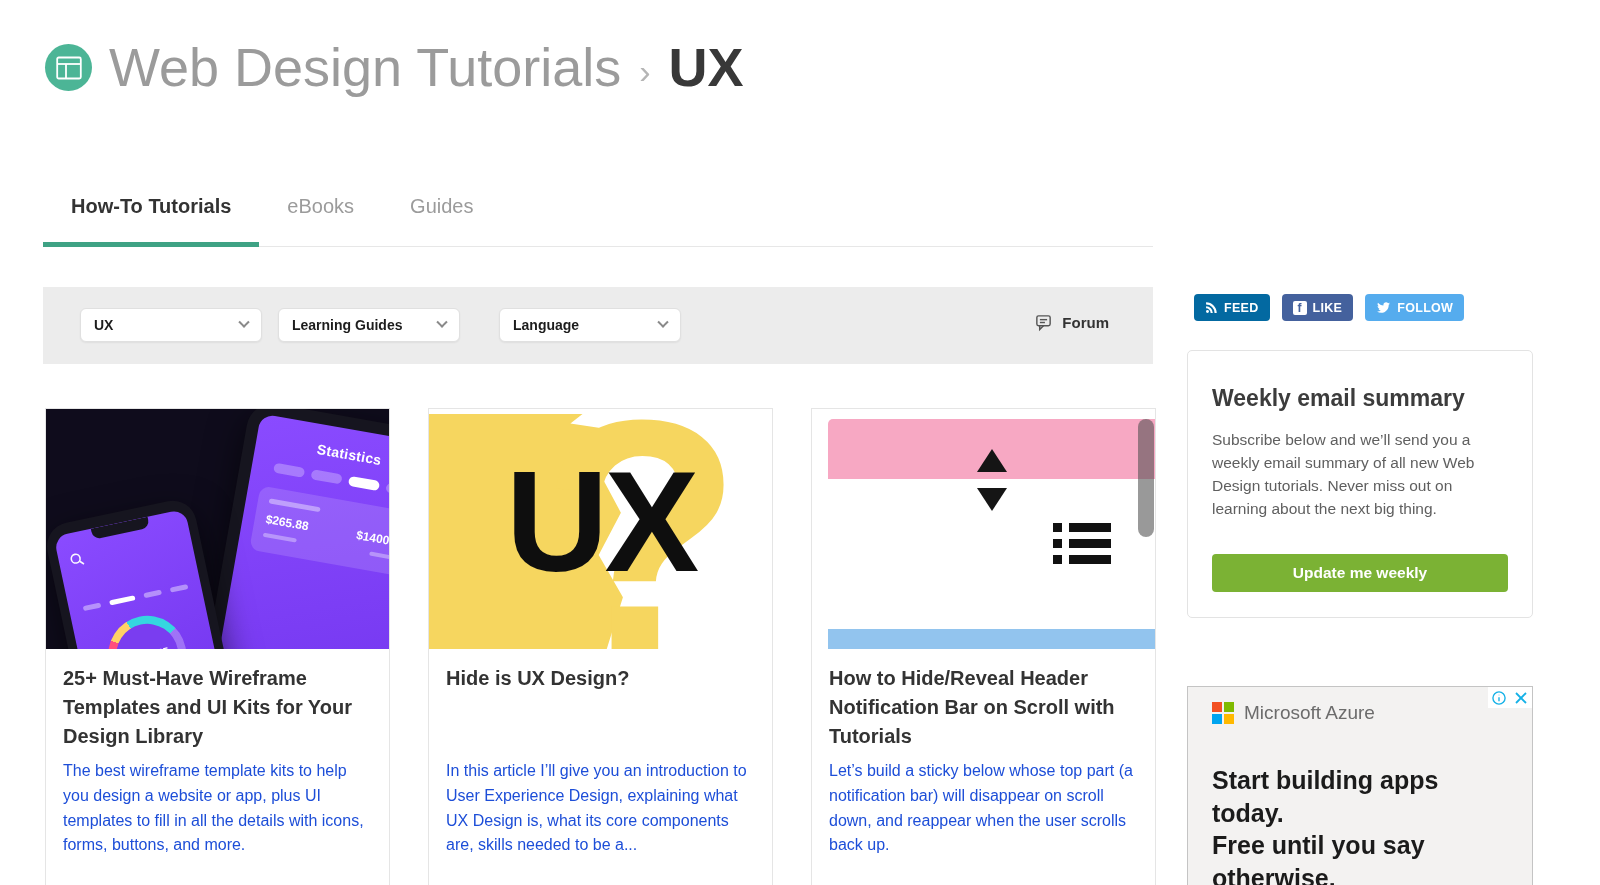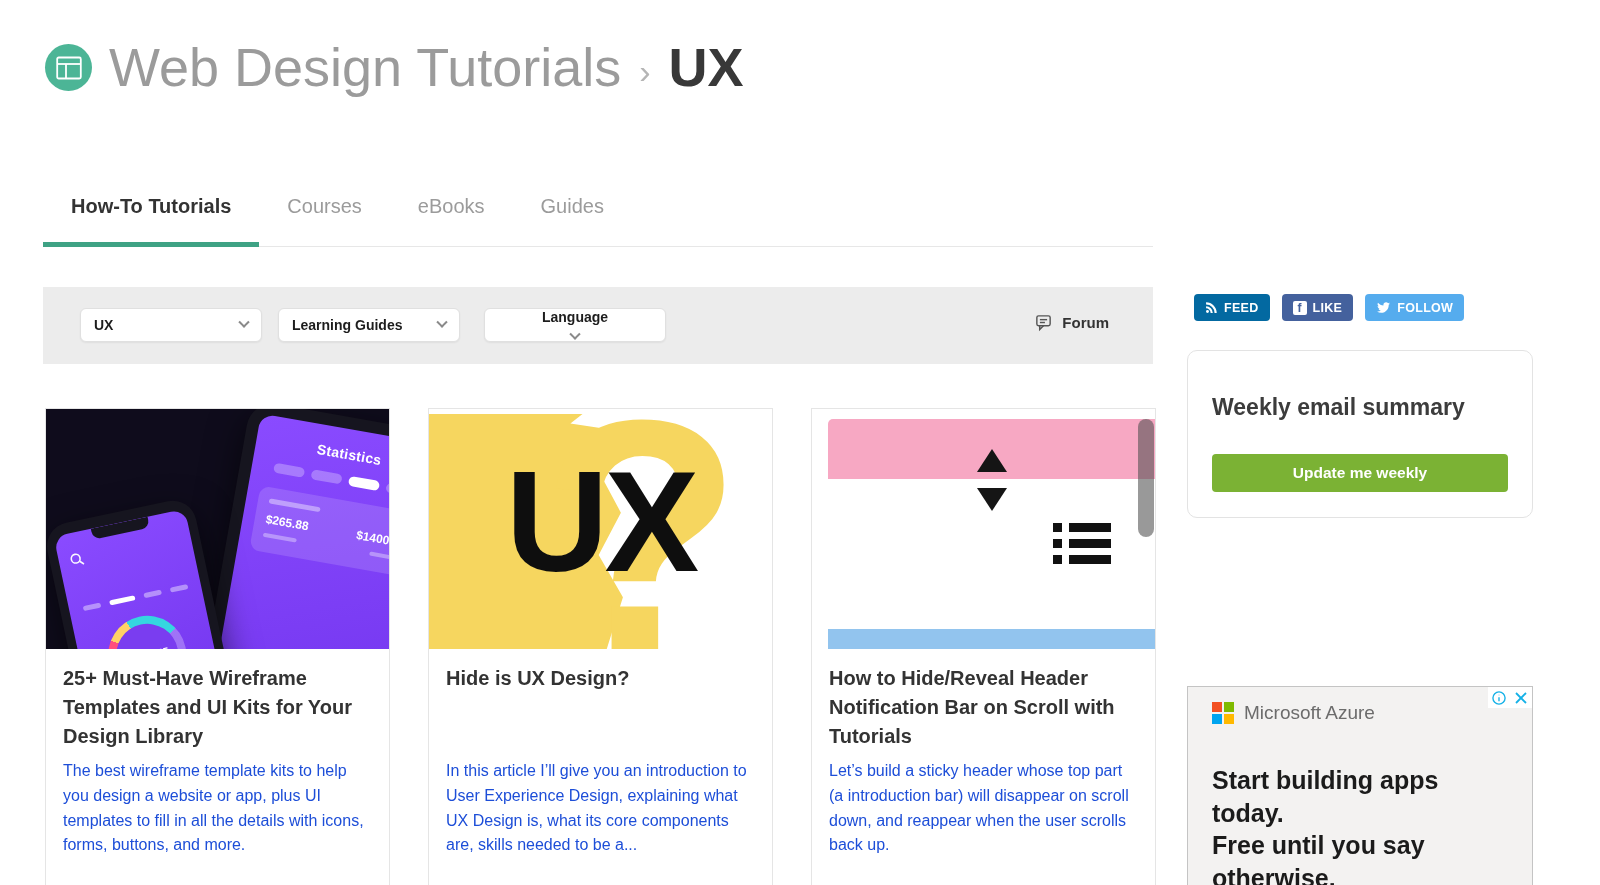--- a/index.html
+++ b/index.html
@@ -21,21 +21,21 @@
   .tab.active { color:#333; font-weight:bold; }
   .tab.active::after { content:""; position:absolute; left:0; right:0; bottom:-1px; height:5px; background:#3ea284; }
 
   
   .filterbar { position:absolute; left:43px; top:287px; width:1110px; height:77px; background:#ececec; }
   .dropdown { position:absolute; top:21px; height:34px; background:#fff; border:1px solid #e0e0e0; border-radius:6px;
               box-shadow:0 1px 2px rgba(0,0,0,.06); display:flex; align-items:center; justify-content:space-between;
               padding:0 13px; cursor:pointer; }
   .dd-1 { left:37px;  width:182px; }
   .dd-2 { left:235px; width:182px; }
-  .dd-3 { left:441px; width:182px;flex-direction:column; }
+  .dd-3 { left:456px; width:182px; }
   .dd-label { font-size:14px; font-weight:bold; color:#1d1d1d; }
   .chev { width:8px; height:8px; border-right:2px solid #8a8a8a; border-bottom:2px solid #8a8a8a; transform:rotate(45deg) translate(-2px,-2px); }
   .forum { position:absolute; right:44px; top:26px; display:flex; align-items:center; gap:9px; text-decoration:none; cursor:pointer; }
   .forum-label { font-size:15px; font-weight:bold; color:#333; }
 
   
   .social { position:absolute; left:1194px; top:294px; display:flex; gap:12px; }
   .sbtn { display:flex; align-items:center; gap:6px; height:27px; padding:0 11px; border-radius:4px; border:none;
           color:#fff; font-family:"Liberation Sans",sans-serif; font-size:12.5px; font-weight:bold; letter-spacing:.3px; cursor:pointer; }
   .sbtn-feed   { background:#0369a1; }
@@ -94,21 +94,21 @@
   .tri { width:0; height:0; border-left:15px solid transparent; border-right:15px solid transparent; }
   .tri-up { border-bottom:23px solid #151515; }
   .tri-down { border-top:23px solid #151515; position:absolute; left:50%; transform:translateX(-50%); top:9px; }
   .list-icon { position:absolute; right:44px; top:44px; width:58px; }
   .list-icon i { display:block; height:9px; margin-bottom:7px;
                  background:linear-gradient(to right,#111 0 9px,transparent 9px 16px,#111 16px 100%); }
   .bar-blue { position:absolute; left:0; right:0; bottom:0; height:20px; background:#92c4ee; }
   .win-scrollbar { position:absolute; right:1px; top:0; width:16px; height:118px; background:rgba(80,80,80,.58); border-radius:8px; }
 
   
-  .newsletter { position:absolute; left:1187px; top:350px; width:346px; background:#fff; border:1px solid #e3e3e3; border-radius:10px; padding:43px 24px 25px; }
+  .newsletter { position:absolute; left:1187px; top:350px; width:346px; background:#fff; border:1px solid #e3e3e3; border-radius:5px; padding:34px 24px 25px; }
   .nl-title { font-size:23px; color:#3c3c3c; }
   .nl-body { margin-top:17px; font-size:15.5px; line-height:1.48; color:#5f5f5f; }
   .nl-btn { display:block; width:100%; height:38px; margin-top:33px; background:#7bb234; border:none; border-radius:4px;
             color:#fff; font-family:"Liberation Sans",sans-serif; font-size:15.5px; font-weight:bold; cursor:pointer; }
 
   
   .ad { position:absolute; left:1187px; top:686px; width:346px; height:290px; background:#f3f2f1; border:1px solid #c4c4c4; cursor:pointer; }
   .ad-controls { position:absolute; top:0; right:0; display:flex; }
   .ad-ctrl { width:22px; height:21px; background:#fff; display:flex; align-items:center; justify-content:center; cursor:pointer; }
   .ad-brand { display:flex; align-items:center; gap:10px; margin:15px 0 0 24px; }
@@ -133,21 +133,20 @@
     </span>
     <div class="crumbs">
       <a class="crumb-root">Web Design Tutorials</a>
       <span class="crumb-sep">›</span>
       <span class="crumb-cur">UX</span>
     </div>
   </header>
 
   <nav class="tabs">
     <a class="tab active">How-To Tutorials</a>
-    <a class="tab">Courses</a>
     <a class="tab">eBooks</a>
     <a class="tab">Guides</a>
   </nav>
 
   <div class="filterbar">
     <div class="dropdown dd-1">
       <span class="dd-label">UX</span>
       <span class="chev"></span>
     </div>
     <div class="dropdown dd-2">
@@ -273,28 +272,29 @@
                   <i></i>
               </div>
             </div>
             <div class="bar-blue"></div>
             <div class="win-scrollbar"></div>
           </div>
         </div>
       </a>
       <div class="card-body">
         <a class="card-title">How to Hide/Reveal Header Notification Bar on Scroll with Tutorials</a>
-        <p class="card-excerpt">Let’s build a sticky header whose top part (a introduction bar) will disappear on scroll down, and reappear when the user scrolls back up.</p>
+        <p class="card-excerpt">Let’s build a sticky below whose top part (a notification bar) will disappear on scroll down, and reappear when the user scrolls back up.</p>
       </div>
     </article>
 
   </section>
 
   <aside class="newsletter">
     <h2 class="nl-title">Weekly email summary</h2>
+    <p class="nl-body">Subscribe below and we’ll send you a weekly email summary of all new Web Design tutorials. Never miss out on learning about the next big thing.</p>
     <button class="nl-btn">Update me weekly</button>
   </aside>
 
   <aside class="ad">
     <div class="ad-controls">
       <span class="ad-ctrl">
         <svg width="16" height="16" viewBox="0 0 20 20" fill="none" stroke="#14b1e7" stroke-width="1.7">
           <circle cx="10" cy="10" r="7.6"></circle>
           <line x1="10" y1="9" x2="10" y2="14"></line>
           <circle cx="10" cy="6.2" r="0.6" fill="#14b1e7" stroke="none"></circle>

